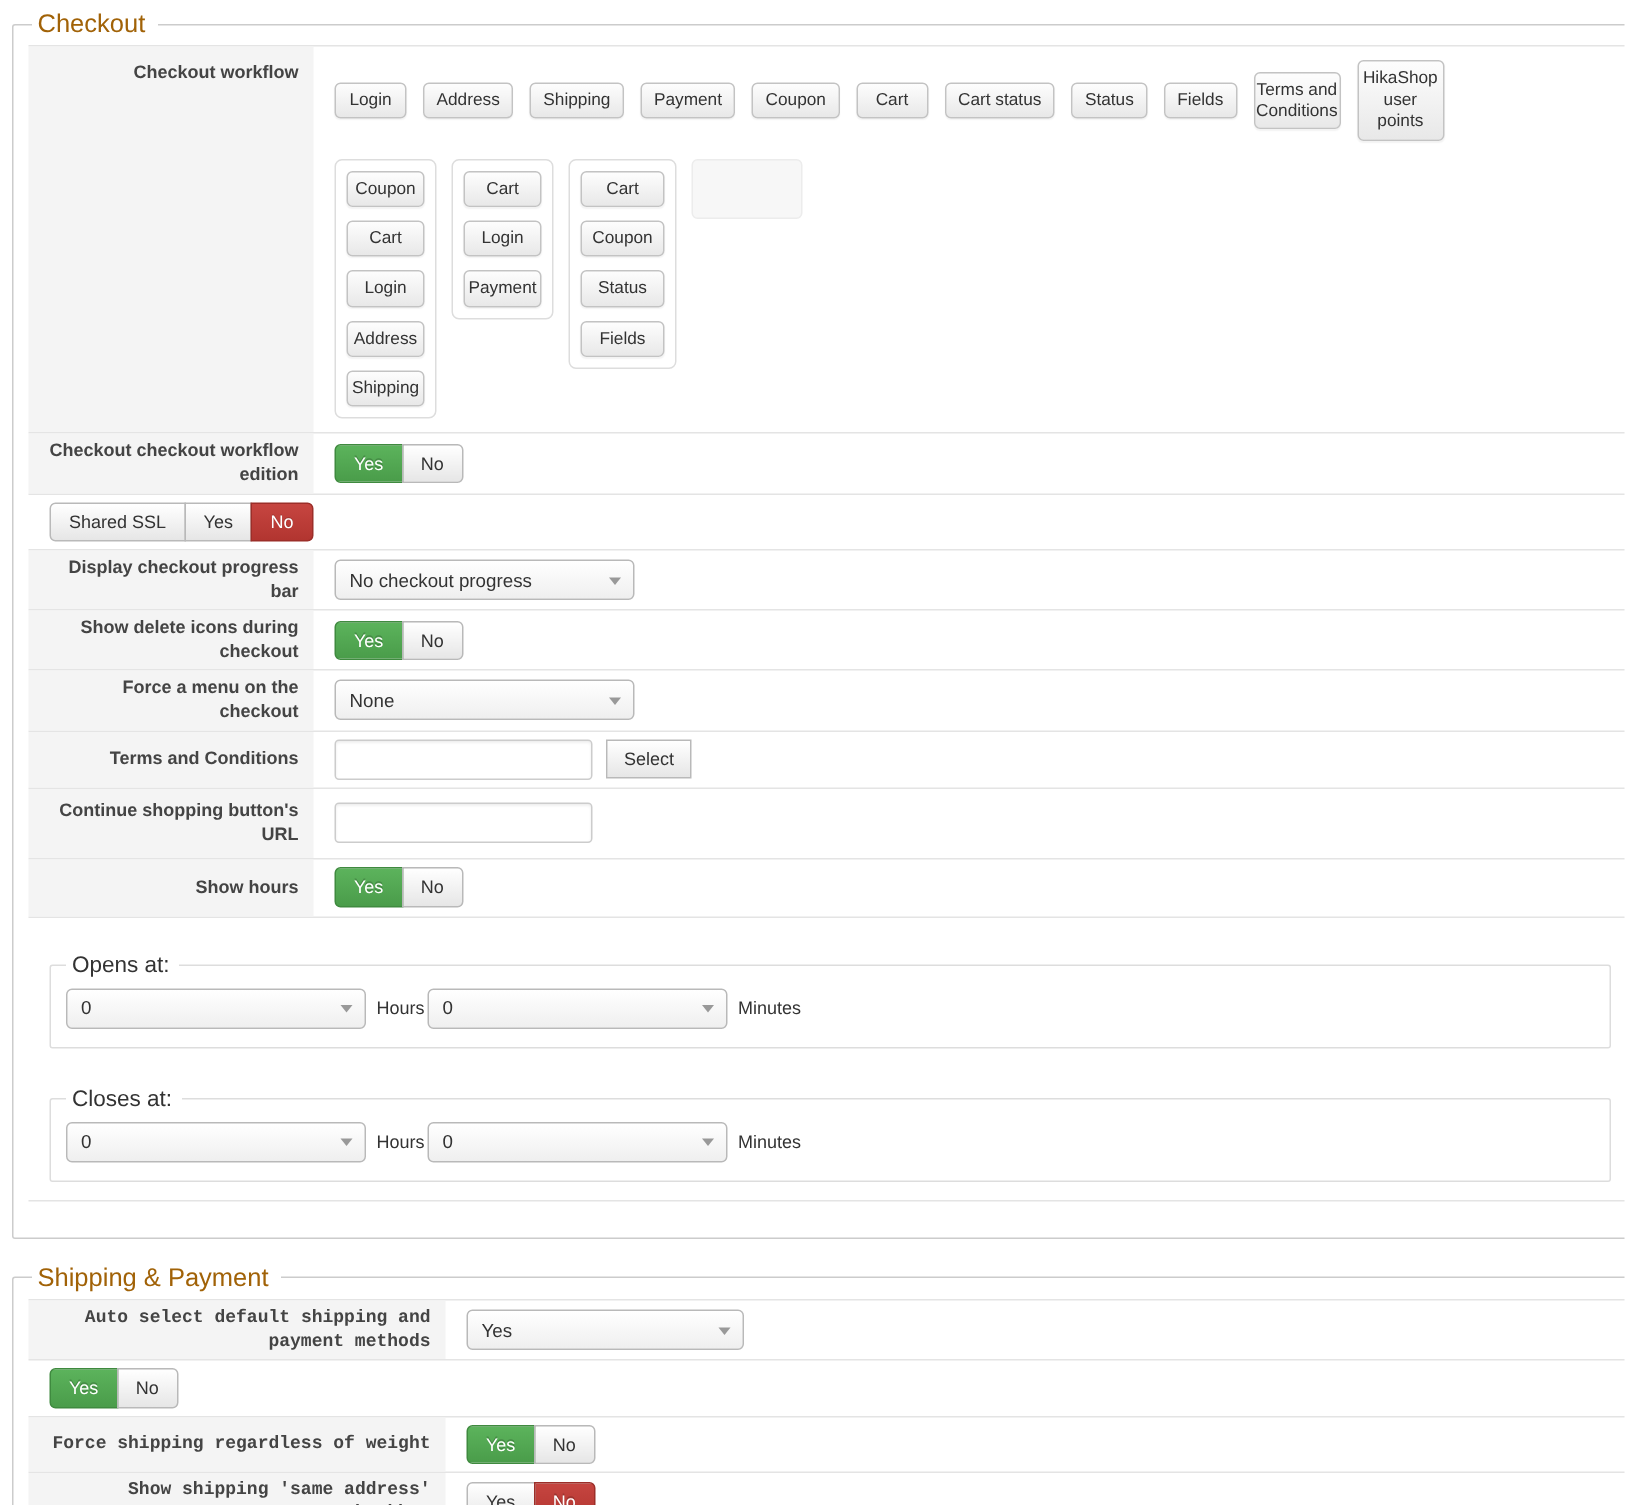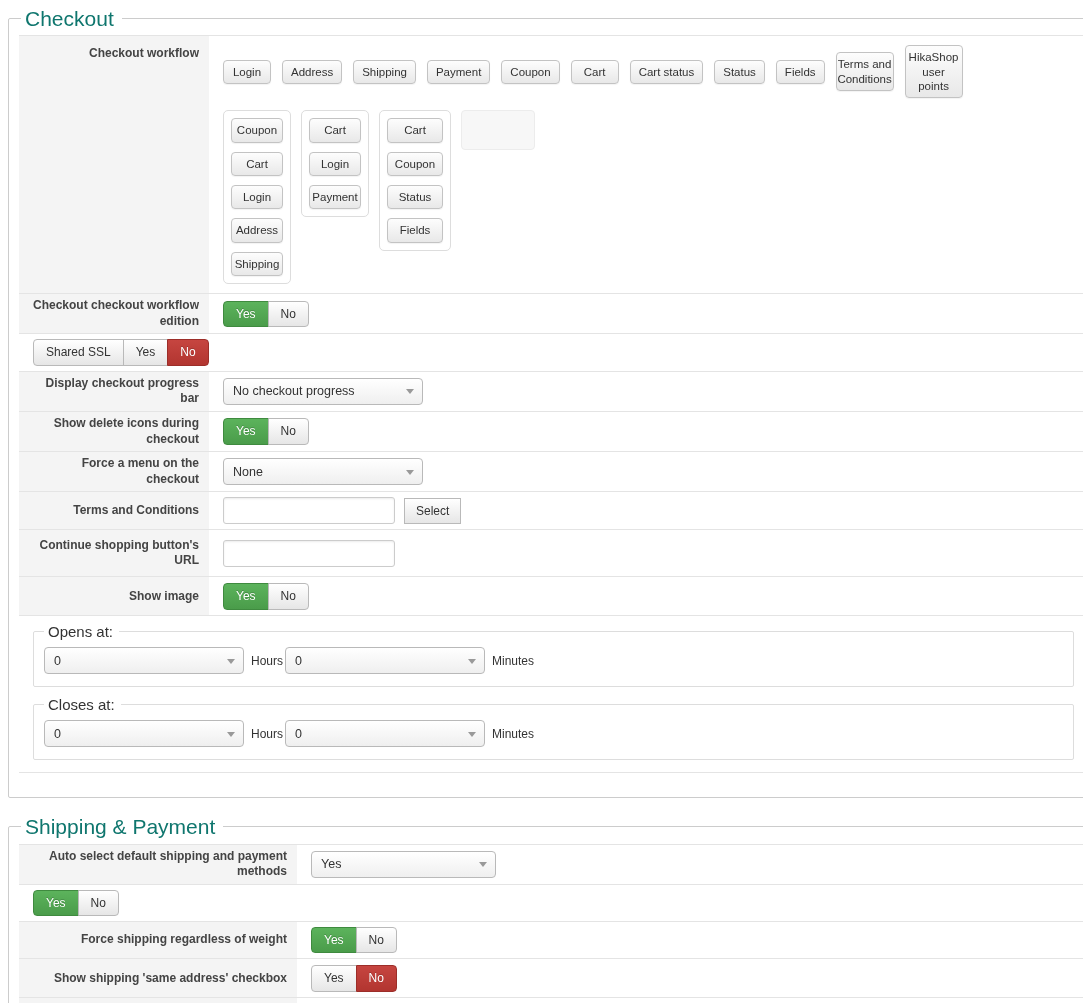--- a/index.html
+++ b/index.html
@@ -7,33 +7,33 @@
     width:1083px; min-height:1003px; box-sizing:border-box;
     font-family:"Liberation Sans", sans-serif; color:#333;
     padding:6px 0 10px 8px; overflow-x:hidden;
   }
   fieldset.panel{
     border:1px solid #ccc; border-radius:2px;
     margin:0 -6px 16px 0; padding:4px 0 24px 10px;
   }
   fieldset.panel.sp{ padding-bottom:8px; margin-bottom:0; }
   legend.panel-legend{
-    font-size:21px; color:#0f766e; padding:0 8px 0 4px; margin-left:2px; line-height:1.2;
+    font-size:17px; color:#a16207; padding:0 8px 0 4px; margin-left:2px; line-height:1.2;
   }
   .rows{ border-top:1px solid #e4e4e4; }
   .row{ display:flex; border-bottom:1px solid #e4e4e4; min-height:35px; }
   .row.tall{ min-height:46px; }
   .row.med{ min-height:38px; }
   .lbl{
     flex:0 0 190px; box-sizing:border-box; background:#f4f4f4;
     display:flex; justify-content:flex-end; align-items:center;
     text-align:right; padding:4px 10px; font-weight:bold; font-size:12px; color:#444;
     line-height:1.3;
   }
-  .sp .lbl{ flex:0 0 278px; }
+  .sp .lbl{ flex:0 0 278px;font-family:Liberation Mono, monospace; }
   .row.top-align .lbl{ align-items:flex-start; padding-top:10px; }
   .ctl{
     flex:1; min-width:0; display:flex; align-items:center; padding:5px 14px 5px 14px;
   }
   .ctl.col{ flex-direction:column; align-items:stretch; }
 
   
   .wf-top{ display:flex; align-items:center; gap:11px; margin:4px 0 12px 0; flex-wrap:nowrap; }
   .wf-btn{
     display:inline-flex; align-items:center; justify-content:center;
@@ -93,21 +93,21 @@
     box-shadow:inset 0 1px 2px rgba(0,0,0,0.08); font-family:"Liberation Sans", sans-serif;
   }
   .push-btn{
     margin-left:9px; padding:5px 11px; font-size:12px; color:#333; line-height:1.2;
     background:linear-gradient(#ffffff,#e6e6e6); border:1px solid #b9b9b9; border-radius:0;
     cursor:pointer;
   }
 
   
   .bh-fieldset{
-    border:1px solid #ddd; border-radius:2px; margin:2px 0 7px 0; padding:2px 0 12px 10px;
+    border:1px solid #ddd; border-radius:2px; margin:18px 0 7px 0; padding:2px 0 12px 10px;
   }
   .bh-legend{ font-size:15px; color:#333; padding:0 6px 0 4px; }
   .bh-row{ display:flex; align-items:center; margin-top:5px; }
   .bh-label{ font-size:12px; color:#333; margin:0 2px 0 7px; white-space:nowrap; }
 </style>
 </head>
 <body>
 
 <fieldset class="panel">
   <legend class="panel-legend">Checkout</legend>
@@ -212,21 +212,21 @@
     </div>
 
     <div class="row tall">
       <div class="lbl">Continue shopping button's URL</div>
       <div class="ctl">
         <input class="txt" value="" style="">
       </div>
     </div>
 
     <div class="row med">
-      <div class="lbl">Show image</div>
+      <div class="lbl">Show hours</div>
       <div class="ctl">
         <span class="btn-group">
           <button class="tbtn on-green">Yes</button>
           <button class="tbtn">No</button>
         </span>
       </div>
     </div>
 
     <div class="row top-align">
       <div class="ctl col">

